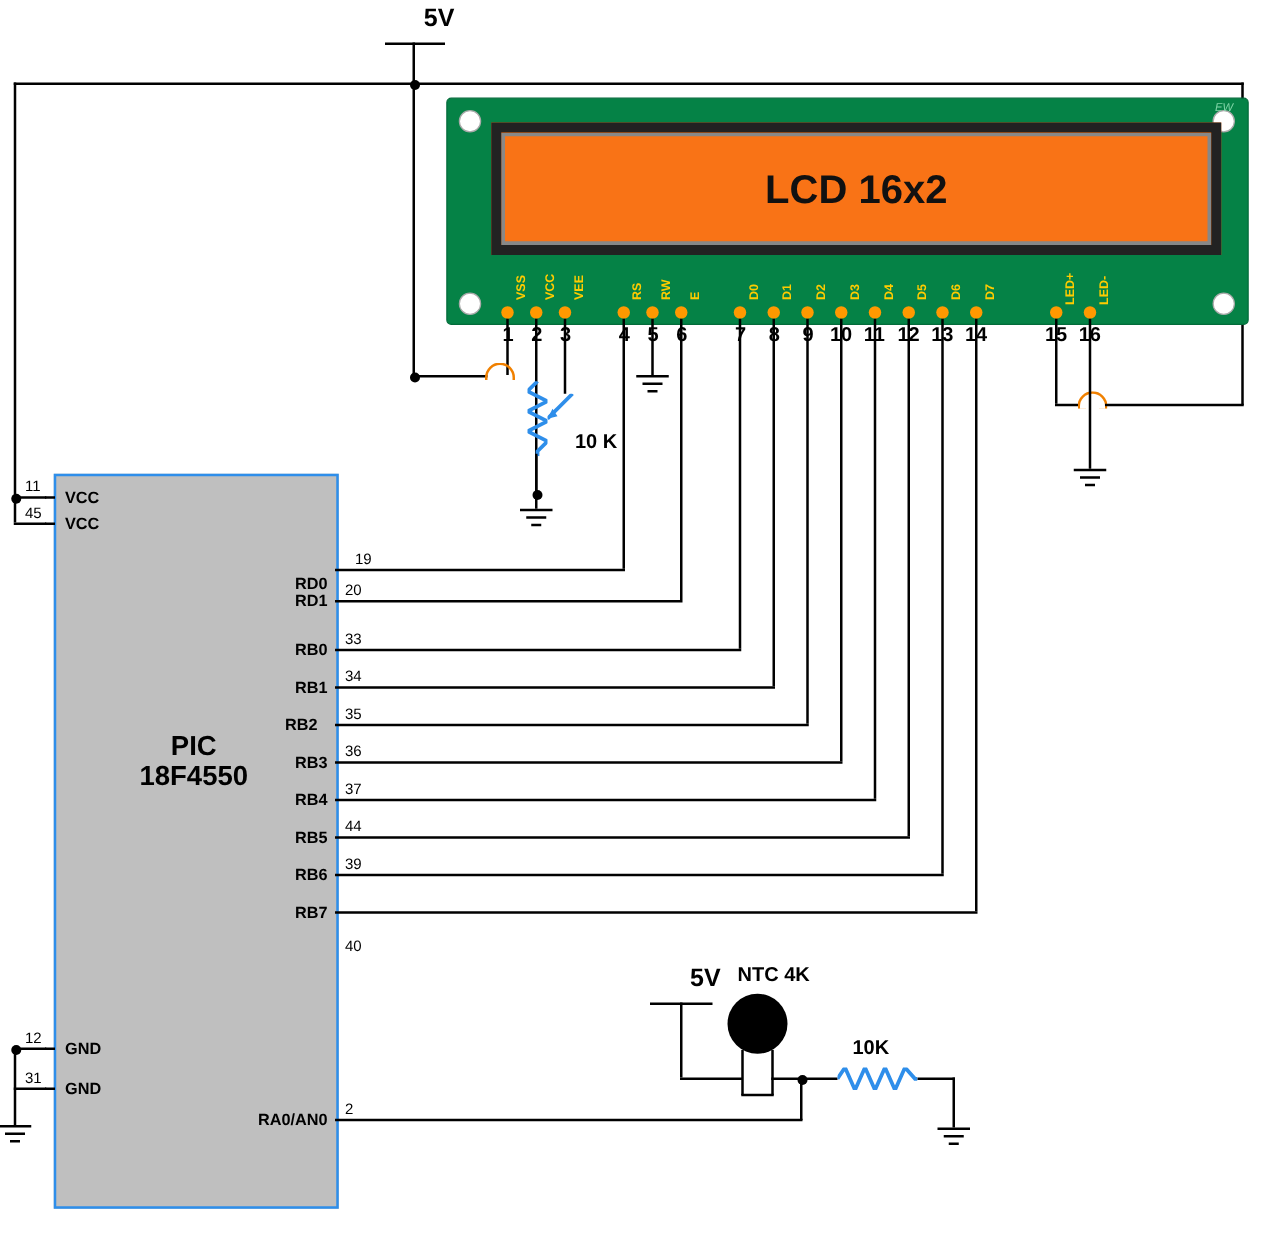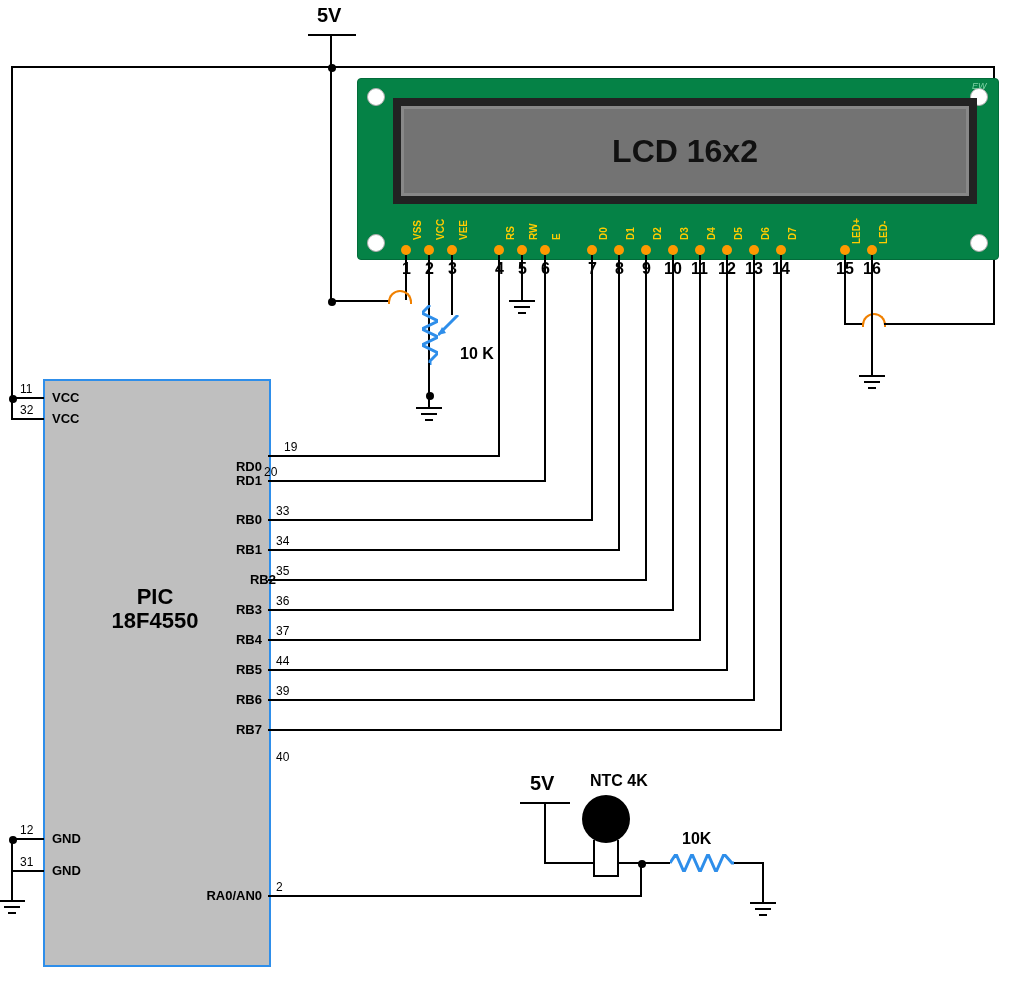--- a/index.html
+++ b/index.html
@@ -18,21 +18,21 @@
 
   
   .lcd-module {
     left: 357px; top: 78px; width: 640px; height: 180px;
     background: #058246;
     border: 1px solid #036b3a;
     border-radius: 4px;
   }
   .lcd-screen {
     left: 393px; top: 98px; width: 568px; height: 90px;
-    background: #737373;
+    background: #f97316;
     border: 8px solid #222;
     box-shadow: 0 0 0 3px #888 inset;
     display: flex;
     align-items: center;
     justify-content: center;
     font-weight: bold;
     font-size: 32px;
     color: #111;
   }
   .lcd-hole {
@@ -93,20 +93,21 @@
     position: absolute;
     font-size: 12px;
     font-weight: normal;
   }
   .pin-tick { position:absolute; background:#000; height:2px; width:8px; }
 
   .bold-label {
     position: absolute;
     font-size: 20px;
     font-weight: bold;
+    margin-left: 22px;
   }
   .small-label {
     position: absolute;
     font-size: 16px;
     font-weight: bold;
   }
 
   
   .gnd-v { position:absolute; width:2px; background:#000; }
   .gnd-bar1 { position:absolute; height:2px; background:#000; }
@@ -305,21 +306,21 @@
 <div class="pic-title">
   <span>PIC</span><br>
   <span>18F4550</span>
 </div>
 
 <div class="pin-tick" style="left:36px; top:397px;"></div>
 <div class="pin-num" style="left:20px; top:382px;">11</div>
 <div class="pin-label-left" style="left:52px; top:390px;">VCC</div>
 
 <div class="pin-tick" style="left:36px; top:418px;"></div>
-<div class="pin-num" style="left:20px; top:403px;">32</div>
+<div class="pin-num" style="left:20px; top:403px;">45</div>
 <div class="pin-label-left" style="left:52px; top:411px;">VCC</div>
 
 <div class="pin-tick" style="left:36px; top:838px;"></div>
 <div class="pin-num" style="left:20px; top:823px;">12</div>
 <div class="pin-label-left" style="left:52px; top:831px;">GND</div>
 
 <div class="pin-tick" style="left:36px; top:870px;"></div>
 <div class="pin-num" style="left:20px; top:855px;">31</div>
 <div class="pin-label-left" style="left:52px; top:863px;">GND</div>
 
@@ -333,34 +334,34 @@
 <div class="node" style="left:12px; top:839px;"></div>
 <div class="gnd-bar1" style="left:-1px; top:900px; width:26px;"></div>
 <div class="gnd-bar2" style="left:4px; top:906px; width:16px;"></div>
 <div class="gnd-bar3" style="left:8px; top:912px; width:8px;"></div>
 
 <div class="pin-tick" style="left:268px; top:455px;"></div>
 <div class="pin-num" style="left:284px; top:440px;">19</div>
 <div class="pin-label-right" style="left:222px; top:459px; width:40px;">RD0</div>
 
 <div class="pin-tick" style="left:268px; top:480px;"></div>
-<div class="pin-num" style="left:264px; top:465px;">20</div>
+<div class="pin-num" style="left:276px; top:465px;">20</div>
 <div class="pin-label-right" style="left:222px; top:473px; width:40px;">RD1</div>
 
 <div class="pin-tick" style="left:268px; top:519px;"></div>
 <div class="pin-num" style="left:276px; top:504px;">33</div>
 <div class="pin-label-right" style="left:222px; top:512px; width:40px;">RB0</div>
 
 <div class="pin-tick" style="left:268px; top:549px;"></div>
 <div class="pin-num" style="left:276px; top:534px;">34</div>
 <div class="pin-label-right" style="left:222px; top:542px; width:40px;">RB1</div>
 
 <div class="pin-tick" style="left:268px; top:579px;"></div>
 <div class="pin-num" style="left:276px; top:564px;">35</div>
-<div class="pin-label-right" style="left:236px; top:572px; width:40px;">RB2</div>
+<div class="pin-label-right" style="left:214px; top:572px; width:40px;">RB2</div>
 
 <div class="pin-tick" style="left:268px; top:609px;"></div>
 <div class="pin-num" style="left:276px; top:594px;">36</div>
 <div class="pin-label-right" style="left:222px; top:602px; width:40px;">RB3</div>
 
 <div class="pin-tick" style="left:268px; top:639px;"></div>
 <div class="pin-num" style="left:276px; top:624px;">37</div>
 <div class="pin-label-right" style="left:222px; top:632px; width:40px;">RB4</div>
 
 <div class="pin-tick" style="left:268px; top:669px;"></div>

